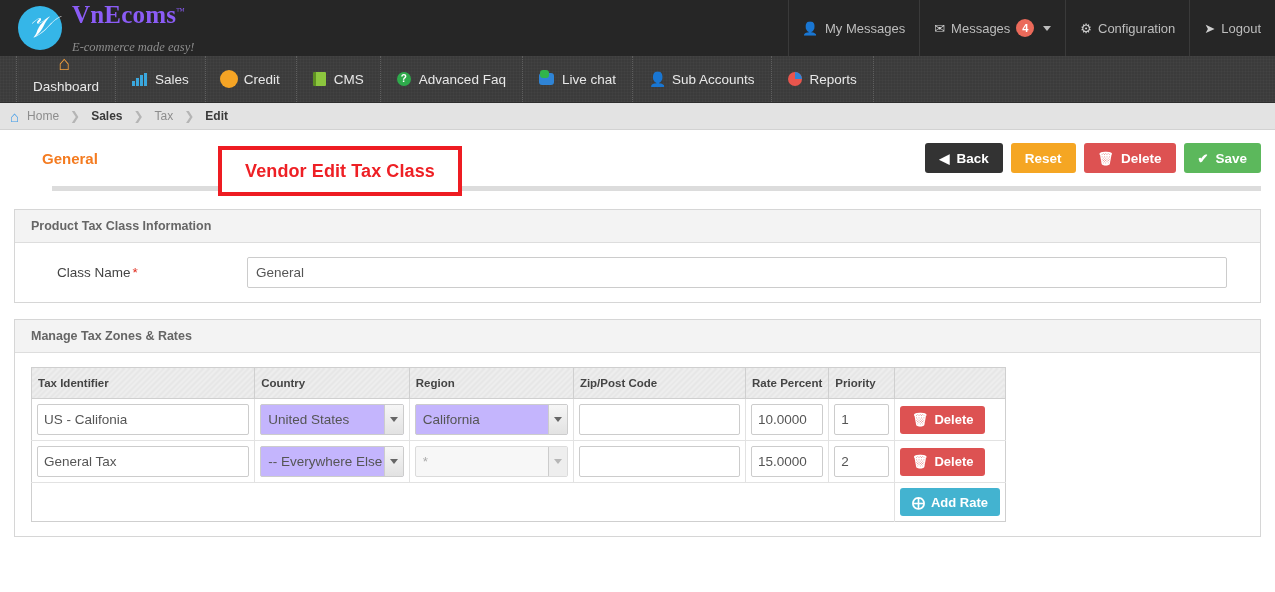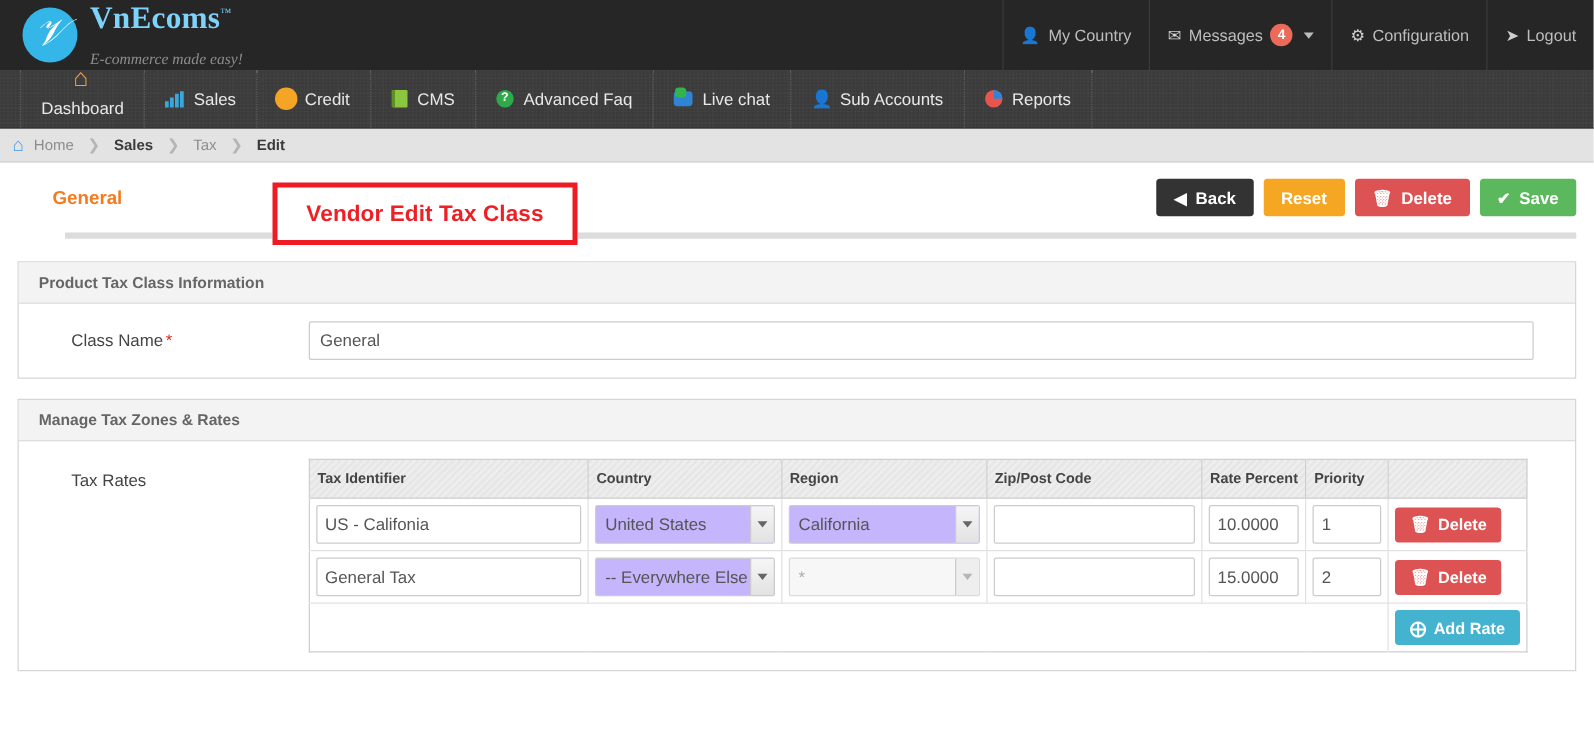--- a/index.html
+++ b/index.html
@@ -26,21 +26,21 @@
     background:#35b6e8; position:relative; flex:none;
     margin-right:10px;
   }
   .brand-logo .v {
     position:absolute; left:0; top:-2px; width:44px; height:46px;
     color:#ffffff; font-family:"Liberation Serif", serif;
     font-size:30px; font-style:italic; line-height:46px; text-align:center;
   }
   .brand-text { line-height:1.05; }
   .brand-name {
-    color:#7dd3fc; font-family:"Liberation Serif", serif;
+    color:#8b5cf6; font-family:"Liberation Serif", serif;
     font-size:25px; font-weight:bold; letter-spacing:.2px;
     position:relative; display:inline-block;
   }
   .brand-name sup { font-size:9px; vertical-align:super; font-weight:normal;}
   .brand-tag {
     color:#8d8d8d; font-family:"Liberation Serif", serif;
     font-size:12.5px; font-style:italic; margin-top:12px;
   }
 
   .top-right { display:flex; align-items:stretch; height:56px; }
@@ -245,21 +245,21 @@
     </div>
     <div class="brand-text">
       <div class="brand-name"><span>VnEcoms</span><sup>™</sup></div>
       <div class="brand-tag">E-commerce made easy!</div>
     </div>
   </div>
 
   <div class="top-right">
     <div class="top-item">
       <span class="ico">👤</span>
-      <span>My Country</span>
+      <span>My Messages</span>
     </div>
     <div class="top-item">
       <span class="ico">✉</span>
       <span>Messages</span>
       <span class="msg-badge">4</span>
       <span class="caret-down"></span>
     </div>
     <div class="top-item">
       <span class="ico">⚙</span>
       <span>Configuration</span>
@@ -353,21 +353,20 @@
         <div class="field-label"><span>Class Name</span><span class="req">*</span></div>
         <input class="txt-input classname-input" value="General" style="">
       </div>
     </div>
   </div>
 
   <div class="panel">
     <div class="panel-head">Manage Tax Zones &amp; Rates</div>
     <div class="panel-body">
       <div class="field-row-top">
-        <div class="field-label" style="padding-top:10px;">Tax Rates</div>
         <div class="rates-wrap">
           <table class="rates">
             <thead>
               <tr>
                 <th class="col-tax">Tax Identifier</th>
                 <th class="col-cty">Country</th>
                 <th class="col-reg">Region</th>
                 <th class="col-zip">Zip/Post Code</th>
                 <th class="col-rate">Rate Percent</th>
                 <th class="col-prio">Priority</th>

